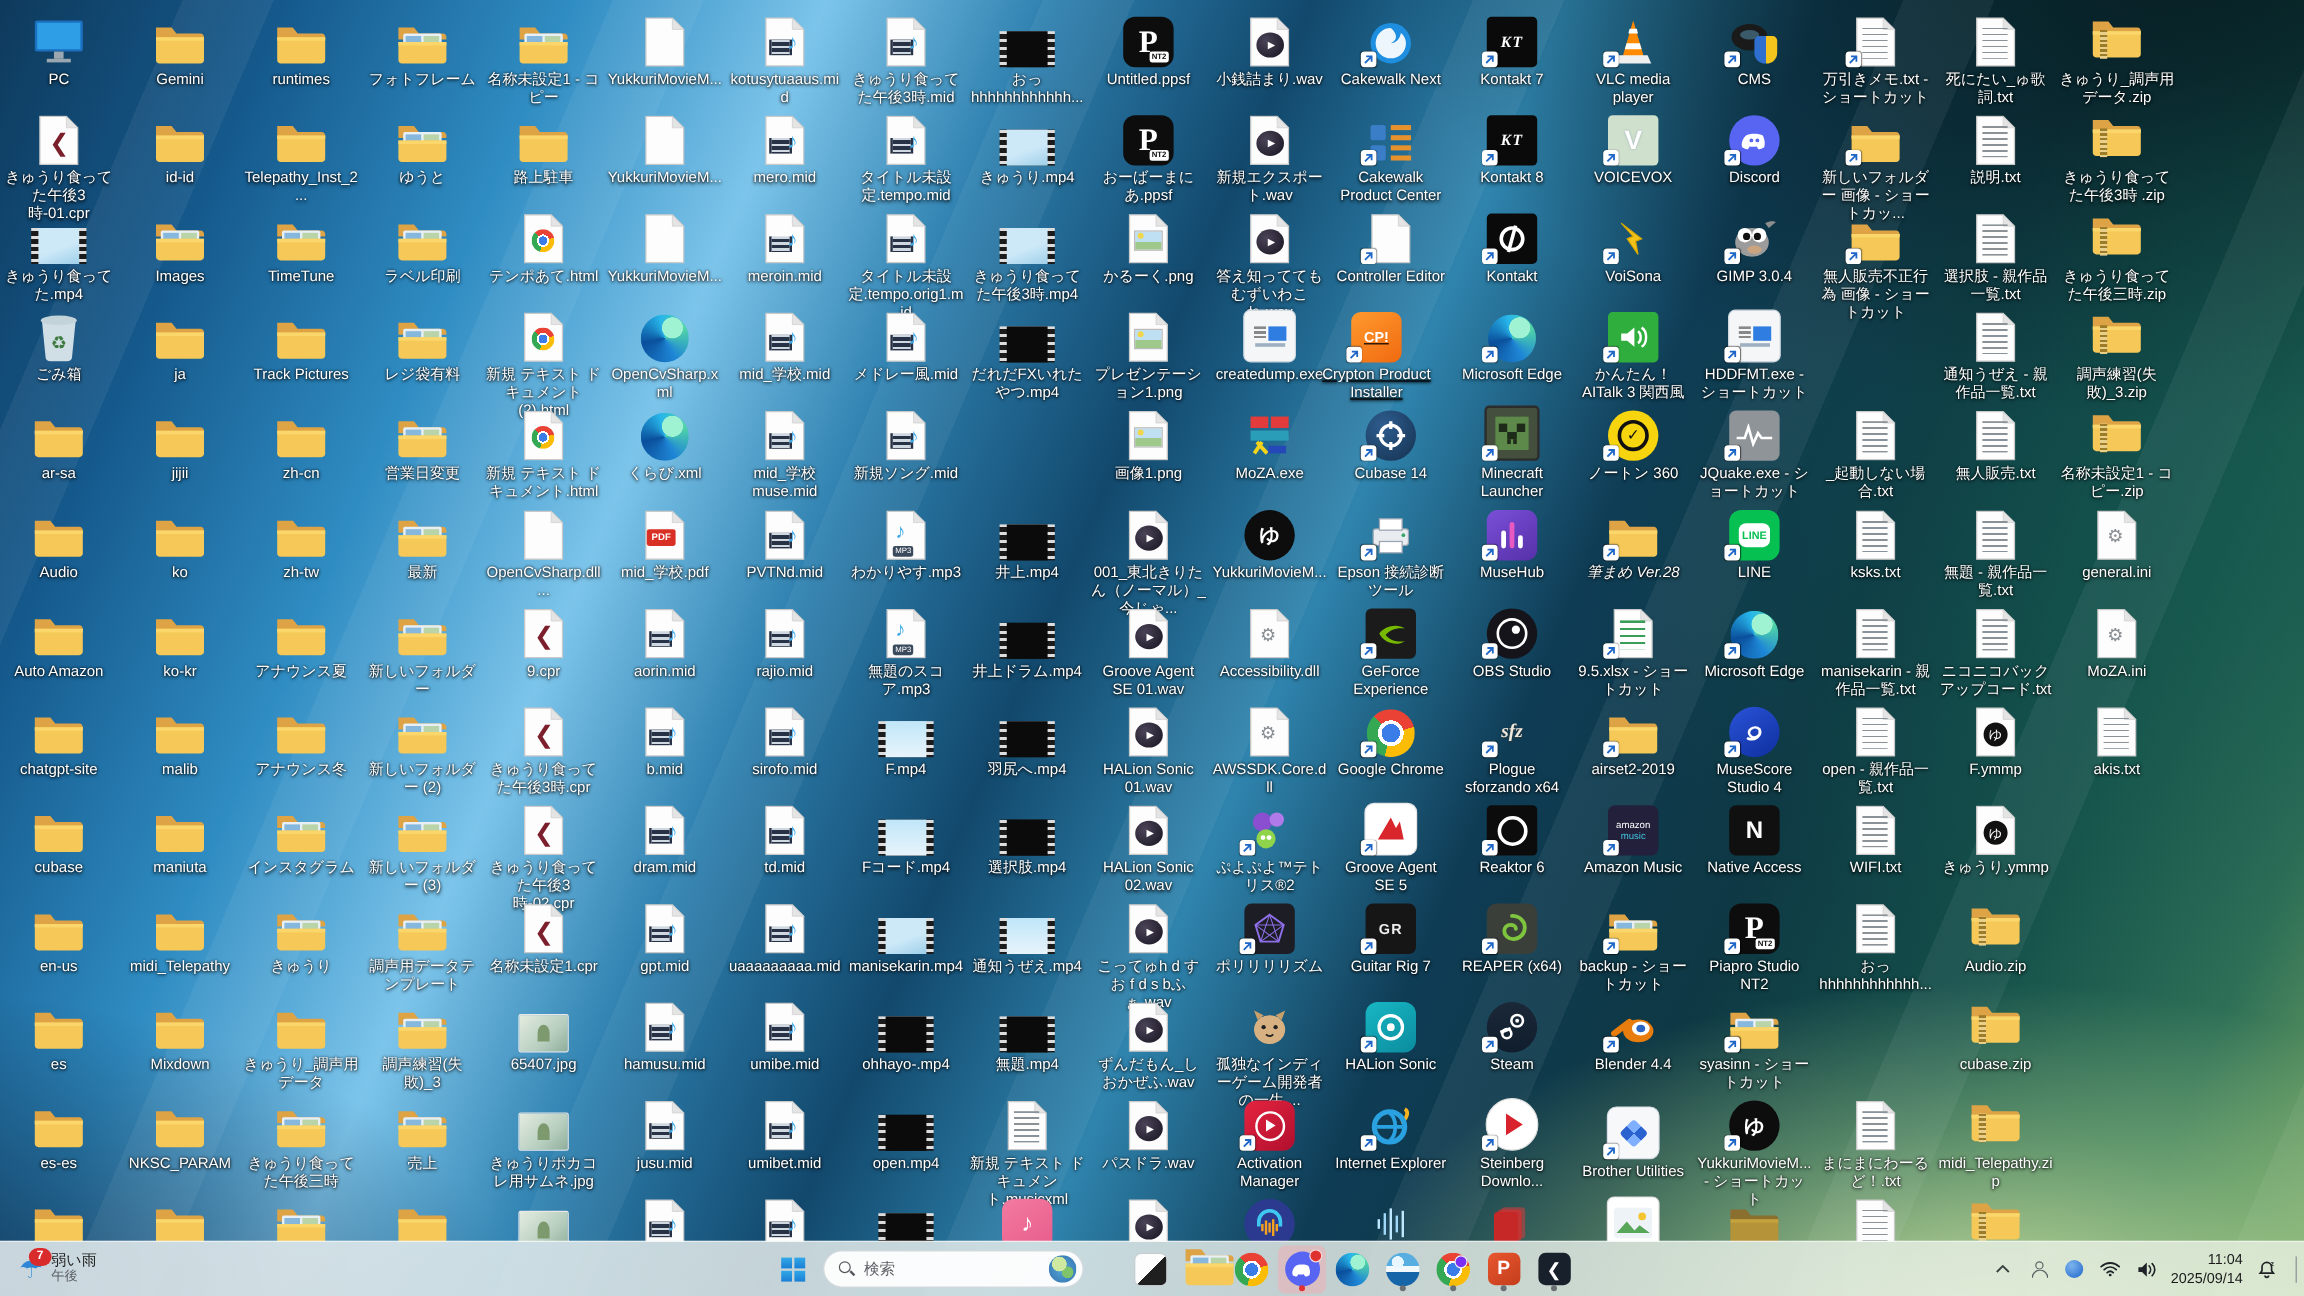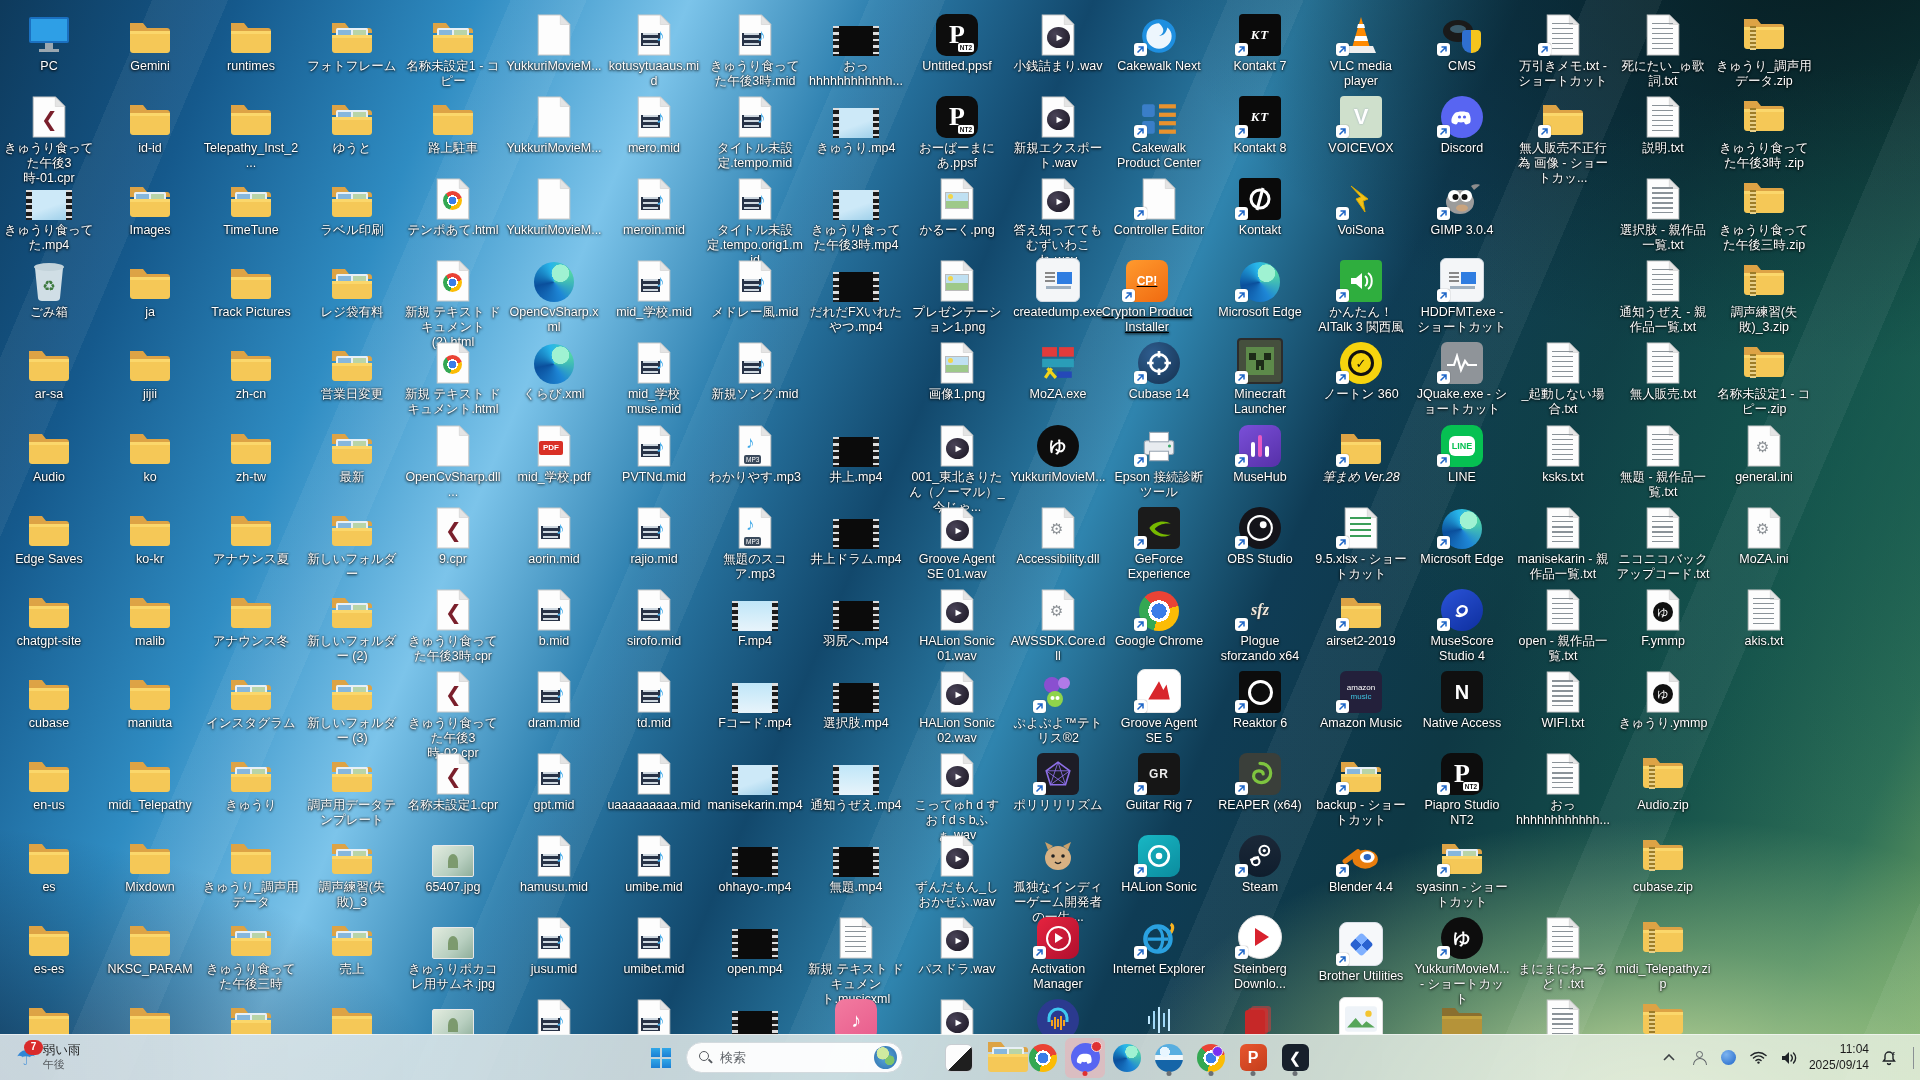--- a/index.html
+++ b/index.html
@@ -460,21 +460,21 @@
           <path d="M3 5h13l4 5h20c1.7 0 3 1.3 3 3v2H3z" fill="#dda345"></path>
           <path d="M3 13h40v19c0 1.7-1.3 3-3 3H6c-1.7 0-3-1.3-3-3z" fill="#f5c857"></path>
           <path d="M3 13h40v3H3z" fill="#fbd96f" opacity=".85"></path>
         </svg>
         <span class="sc">
           <svg width="11" height="11">
             <path d="M2.5 8.5L8 3M3.5 3H8v4.5" stroke="#1e66c7" stroke-width="1.5" fill="none"></path>
           </svg>
         </span>
       </div>
-      <div class="lb">無人販売不正行為 画像 - ショートカッ...</div>
+      <div class="lb">新しいフォルダー 画像 - ショートカッ...</div>
     </div>
     <div class="di" title="説明.txt" style="left: 1615px; top: 92px;">
       <div class="ic">
         <span class="fw"><svg width="34" height="42" viewBox="0 0 32 40">
             <path d="M1 1h21l9 9v29H1z" fill="#fdfdfd" stroke="#c9c9c9"></path>
             <path d="M22 1l9 9h-9z" fill="#e4e4e4" stroke="#c9c9c9" stroke-width=".5"></path>
           </svg><span class="ov txl"></span></span>
       </div>
       <div class="lb">説明.txt</div>
     </div>
@@ -656,20 +656,35 @@
           </svg>
         </span>
         <span class="sc">
           <svg width="11" height="11">
             <path d="M2.5 8.5L8 3M3.5 3H8v4.5" stroke="#1e66c7" stroke-width="1.5" fill="none"></path>
           </svg>
         </span>
       </div>
       <div class="lb">GIMP 3.0.4</div>
     </div>
+    <div class="di" title="無人販売不正行為 画像 - ショートカット" style="left: 1515px; top: 174px;">
+      <div class="ic">
+        <svg width="46" height="38" viewBox="0 0 46 38">
+          <path d="M3 5h13l4 5h20c1.7 0 3 1.3 3 3v2H3z" fill="#dda345"></path>
+          <path d="M3 13h40v19c0 1.7-1.3 3-3 3H6c-1.7 0-3-1.3-3-3z" fill="#f5c857"></path>
+          <path d="M3 13h40v3H3z" fill="#fbd96f" opacity=".85"></path>
+        </svg>
+        <span class="sc">
+          <svg width="11" height="11">
+            <path d="M2.5 8.5L8 3M3.5 3H8v4.5" stroke="#1e66c7" stroke-width="1.5" fill="none"></path>
+          </svg>
+        </span>
+      </div>
+      <div class="lb">無人販売不正行為 画像 - ショートカット</div>
+    </div>
     <div class="di" title="選択肢 - 親作品一覧.txt" style="left: 1615px; top: 174px;">
       <div class="ic">
         <span class="fw"><svg width="34" height="42" viewBox="0 0 32 40">
             <path d="M1 1h21l9 9v29H1z" fill="#fdfdfd" stroke="#c9c9c9"></path>
             <path d="M22 1l9 9h-9z" fill="#e4e4e4" stroke="#c9c9c9" stroke-width=".5"></path>
           </svg><span class="ov txl"></span></span>
       </div>
       <div class="lb">選択肢 - 親作品一覧.txt</div>
     </div>
     <div class="di" title="きゅうり食ってた午後三時.zip" style="left: 1716px; top: 174px;">
@@ -1253,21 +1268,21 @@
       <div class="lb">general.ini</div>
     </div>
     <div class="di" title="Auto Saves" style="left: 1px; top: 503px;">
       <div class="ic">
         <svg width="46" height="38" viewBox="0 0 46 38">
           <path d="M3 5h13l4 5h20c1.7 0 3 1.3 3 3v2H3z" fill="#dda345"></path>
           <path d="M3 13h40v19c0 1.7-1.3 3-3 3H6c-1.7 0-3-1.3-3-3z" fill="#f5c857"></path>
           <path d="M3 13h40v3H3z" fill="#fbd96f" opacity=".85"></path>
         </svg>
       </div>
-      <div class="lb">Edge Saves</div>
+      <div class="lb">Auto Amazon</div>
     </div>
     <div class="di" title="ko-kr" style="left: 102px; top: 503px;">
       <div class="ic">
         <svg width="46" height="38" viewBox="0 0 46 38">
           <path d="M3 5h13l4 5h20c1.7 0 3 1.3 3 3v2H3z" fill="#dda345"></path>
           <path d="M3 13h40v19c0 1.7-1.3 3-3 3H6c-1.7 0-3-1.3-3-3z" fill="#f5c857"></path>
           <path d="M3 13h40v3H3z" fill="#fbd96f" opacity=".85"></path>
         </svg>
       </div>
       <div class="lb">ko-kr</div>

